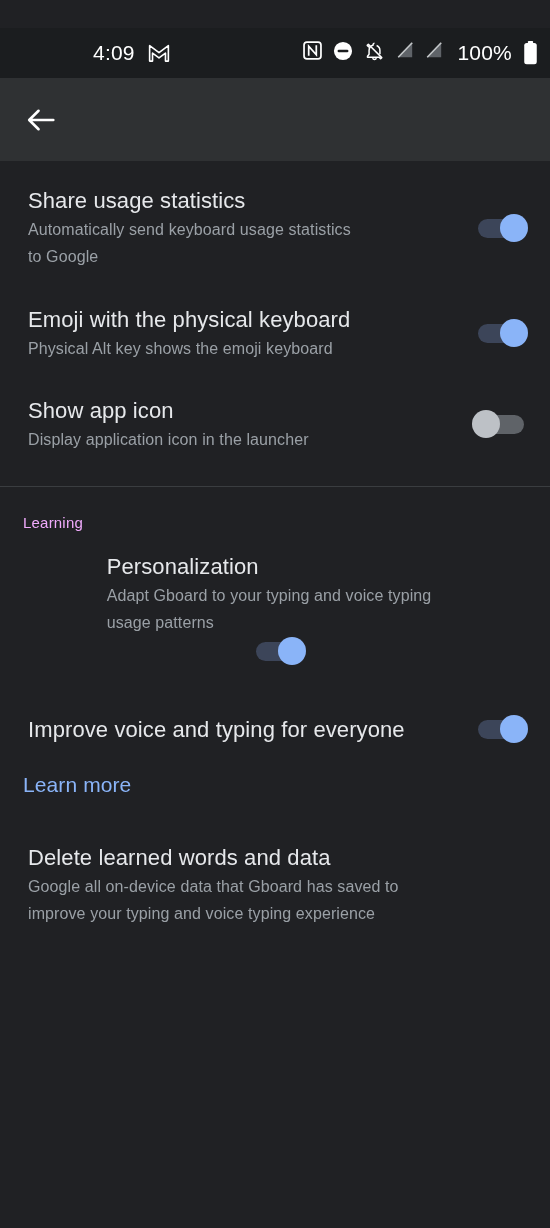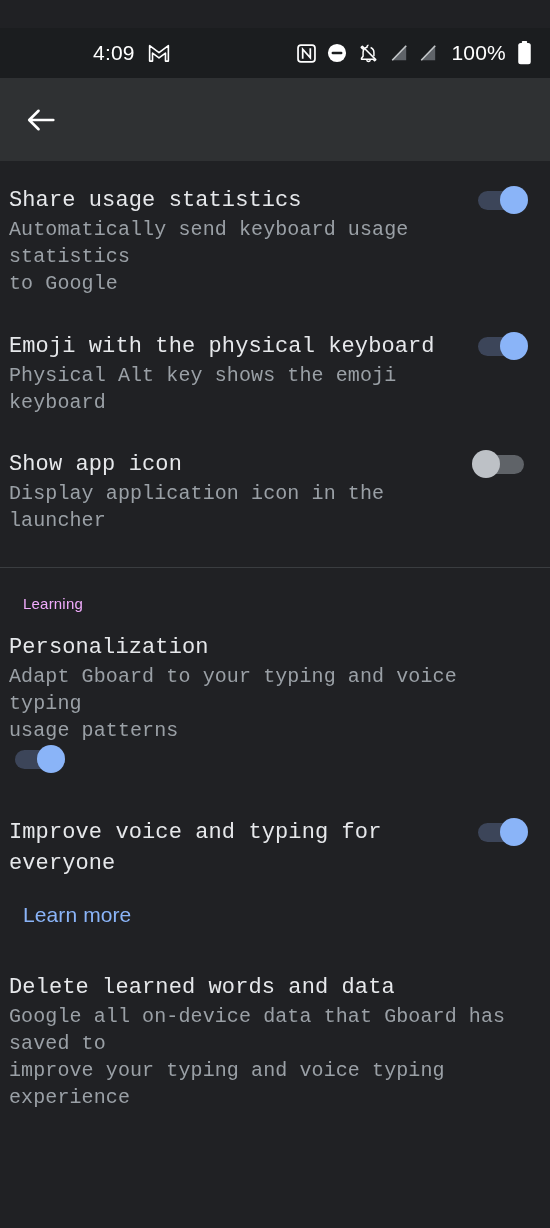--- a/index.html
+++ b/index.html
@@ -12,45 +12,44 @@
   }
   .phone { position:relative; width:550px; height:1228px; background:#202124; display:flex; flex-direction:column;margin-top:28px; }
 
   
   .statusbar {
     height:50px; flex:0 0 50px; background:#1b1d1f;
     display:flex; align-items:center; position:relative;
   }
   .sb-left { display:flex; align-items:center; gap:13px; margin-left:93px; }
   .sb-time { color:#ffffff; font-size:21px; letter-spacing:.2px; }
-  .sb-right { display:flex; align-items:center; gap:11px; position:absolute; right:18px; }
+  .sb-right { display:flex; align-items:flex-start; gap:11px; position:absolute; right:12px; }
   .sb-batt-pct { color:#ffffff; font-size:21px; margin-left:3px; letter-spacing:.2px; }
   svg { display:block; }
 
   
   .toolbar {
     height:83px; flex:0 0 83px; background:#2f3133;
     display:flex; align-items:center; padding-left:24px;
   }
   .back-btn { width:34px; height:34px; display:flex; align-items:center; justify-content:center; cursor:pointer; }
   .toolbar-title { color:#ffffff; font-size:26px; margin-left:30px; font-weight:400; letter-spacing:.2px; }
 
   
   .content { flex:1 1 auto; background:#202124; position:relative; overflow:hidden; }
 
   .pref {
-    display:flex; 
-    padding:0 22px 0 9px;
+    display:flex; align-items:center;
+    padding:0 22px 0 28px;
     min-height:40px;
     position:relative;
-    font-family:Liberation Mono, monospace;
   }
   .pref-text { flex:1 1 auto; padding-right:18px; }
   .pref-title { color:#e6e8eb; font-size:22px; line-height:31px; font-weight:400; letter-spacing:.1px; }
-  .pref-sum { color:#9aa0a6; font-size:20px; line-height:27px; letter-spacing:.1px; white-space:pre-line; }
+  .pref-sum { color:#9aa0a6; font-size:16px; line-height:27px; letter-spacing:.1px; white-space:pre-line; }
 
   
   .switch { flex:0 0 auto; width:56px; height:30px; position:relative; cursor:pointer; }
   .sw-track {
     position:absolute; left:6px; top:6px; width:46px; height:19px; border-radius:10px;
   }
   .sw-thumb {
     position:absolute; top:1px; width:28px; height:28px; border-radius:50%;
   }
   .switch.on  .sw-track { background:#3c4559; }

